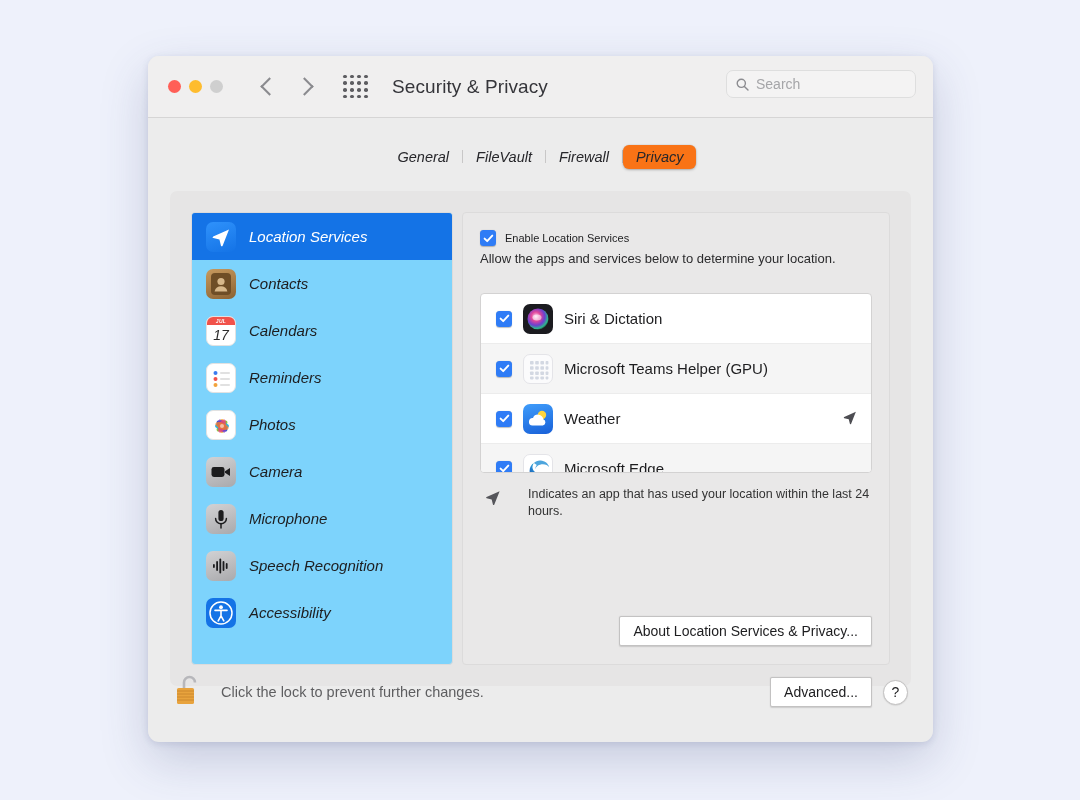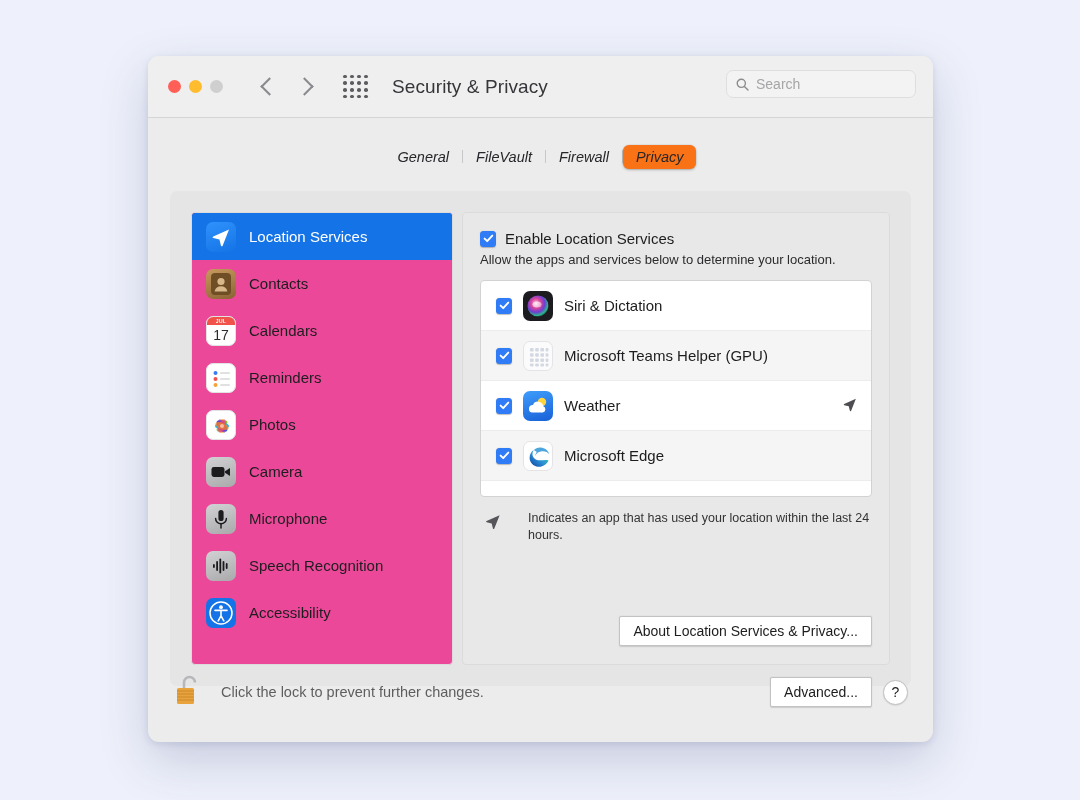--- a/index.html
+++ b/index.html
@@ -65,49 +65,50 @@
   
   .panelwrap {
     margin: 22px 22px 0 22px;
     height: 495px;
     background: #e6e5e5;
     border-radius: 7px;
     display: flex; padding: 21px;
     gap: 9px;
   }
   .sidebar {
-    width: 262px; background: #ec4899;
+    width: 262px; background: #7dd3fc;
     border: 1px solid #dcdbdb; border-radius: 4px;
     overflow: hidden;
+    font-style: italic;
   }
   .srow {
     display: flex; align-items: center; gap: 13px;
     height: 47px; padding-left: 14px;
     font-size: 15px; color: #1d1d1f;
   }
   .srow.sel { background: #1473e6; color: #fff; }
   .sicon { width: 30px; height: 30px; flex: none; border-radius: 7px; position: relative; overflow: hidden; }
   .rightpanel {
     flex: 1; background: #e9e8e8;
     border: 1px solid #dcdbdb; border-radius: 4px;
     padding: 17px 17px 0 17px;
     display: flex; flex-direction: column;
   }
   .enablerow { display: flex; align-items: center; gap: 9px; }
-  .enablelbl { font-size: 15px; color: #1d1d1f; }
+  .enablelbl { font-size: 11px; color: #1d1d1f; }
   .subtext { font-size: 13px; color: #2b2b2d; margin-top: 5px; }
   .cb {
     width: 16px; height: 16px; flex: none;
     background: #2f7cf6; border-radius: 3.5px;
     display: flex; align-items: center; justify-content: center;
     box-shadow: 0 .5px 1px rgba(0,0,0,.25);
   }
   .cb svg { display: block; }
   .applist {
-    margin-top: 13px; height: 217px;
+    margin-top: 27px; height: 180px;
     background: #fff; border: 1px solid #d3d2d2; border-radius: 4px;
     overflow: hidden;
   }
   .arow {
     display: flex; align-items: center; gap: 11px;
     height: 50px; padding: 0 13px 0 15px;
     border-bottom: 1px solid #ececec;
     font-size: 15px; color: #1d1d1f;
   }
   .arow.alt { background: #f5f5f5; }

